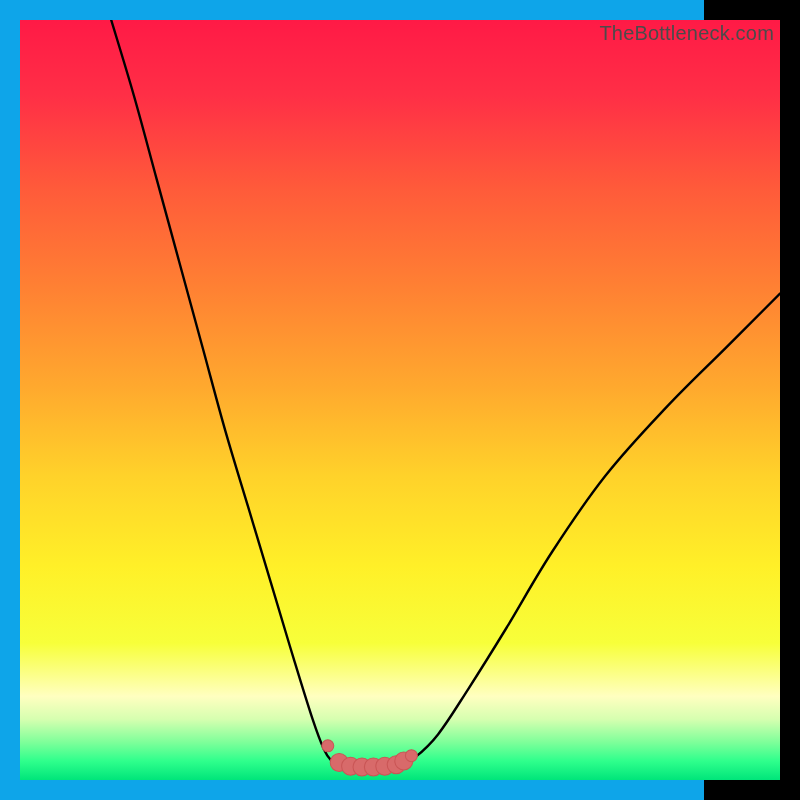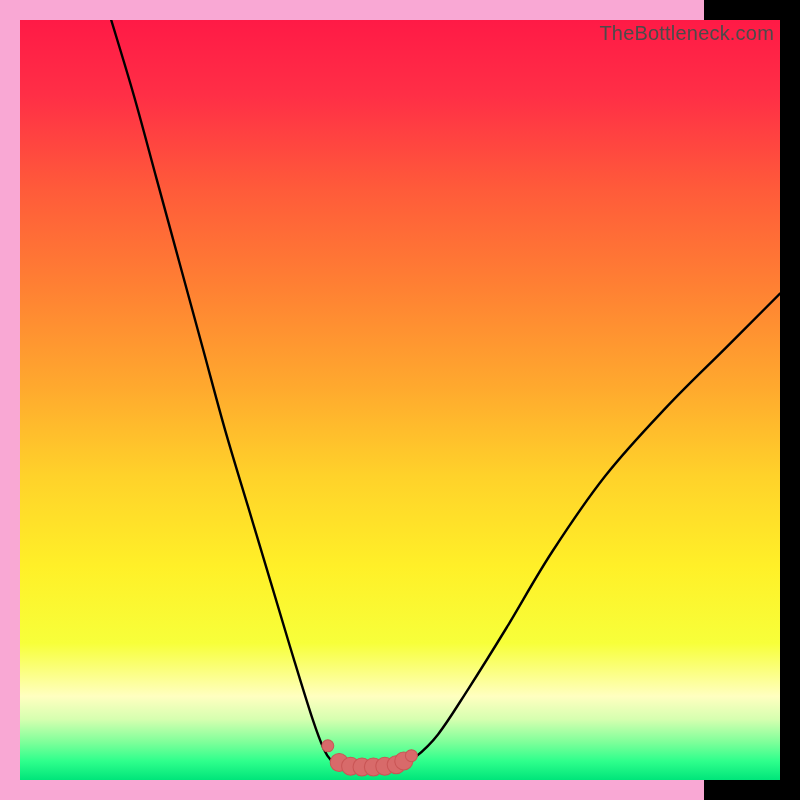--- a/index.html
+++ b/index.html
@@ -10,21 +10,21 @@
     overflow: hidden;
     background: #000000;
     font-family: Arial, Helvetica, sans-serif;
   }
   .frame {
     position: absolute;
     left: 0;
     top: 0;
     width: 704px;
     height: 800px;
-    background: #f9a8d4;
+    background: #0ea5e9;
   }
   .plot {
     position: absolute;
     left: 20px;
     top: 20px;
     width: 760px;
     height: 760px;
     overflow: hidden;
   }
   .gradient {

